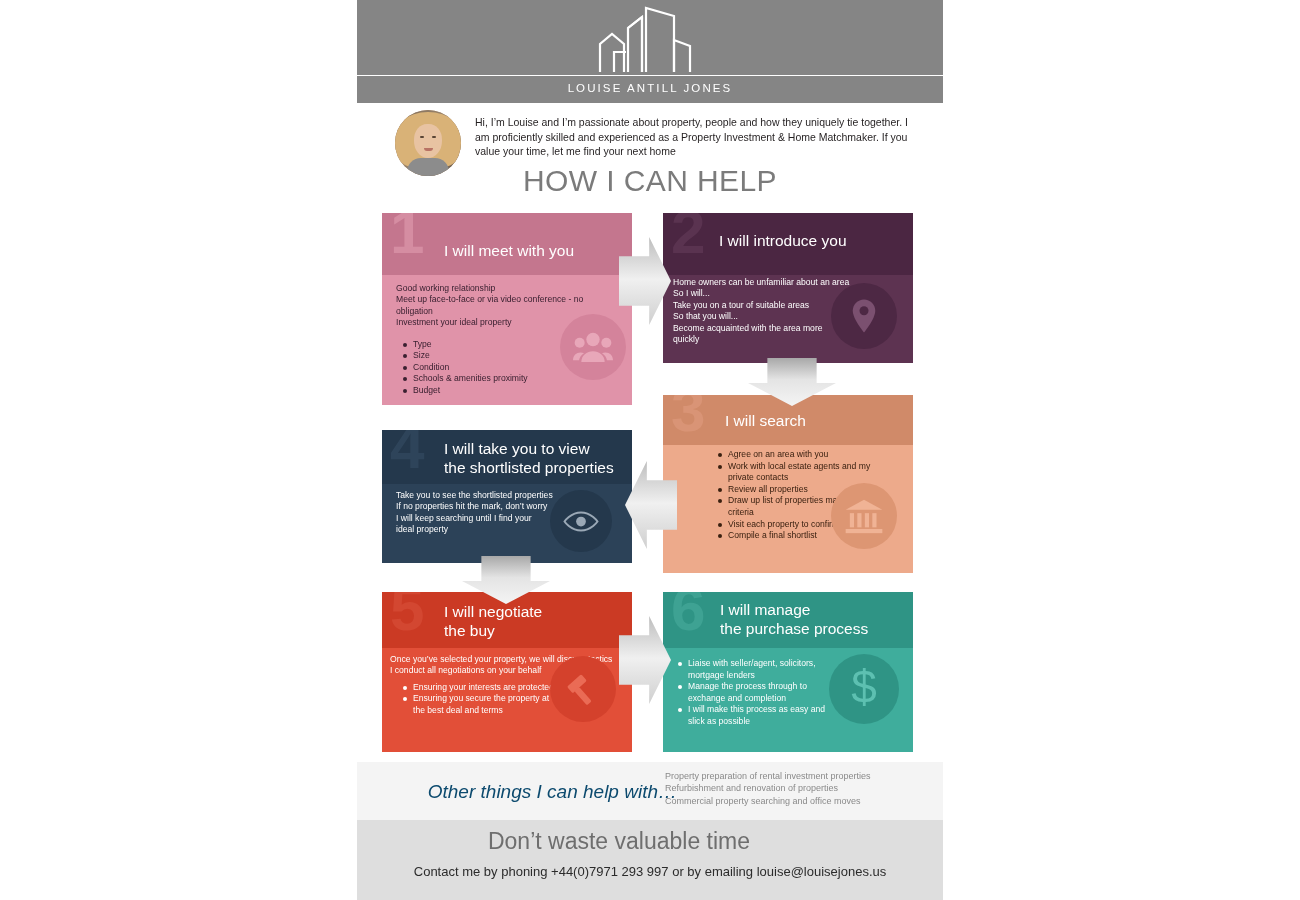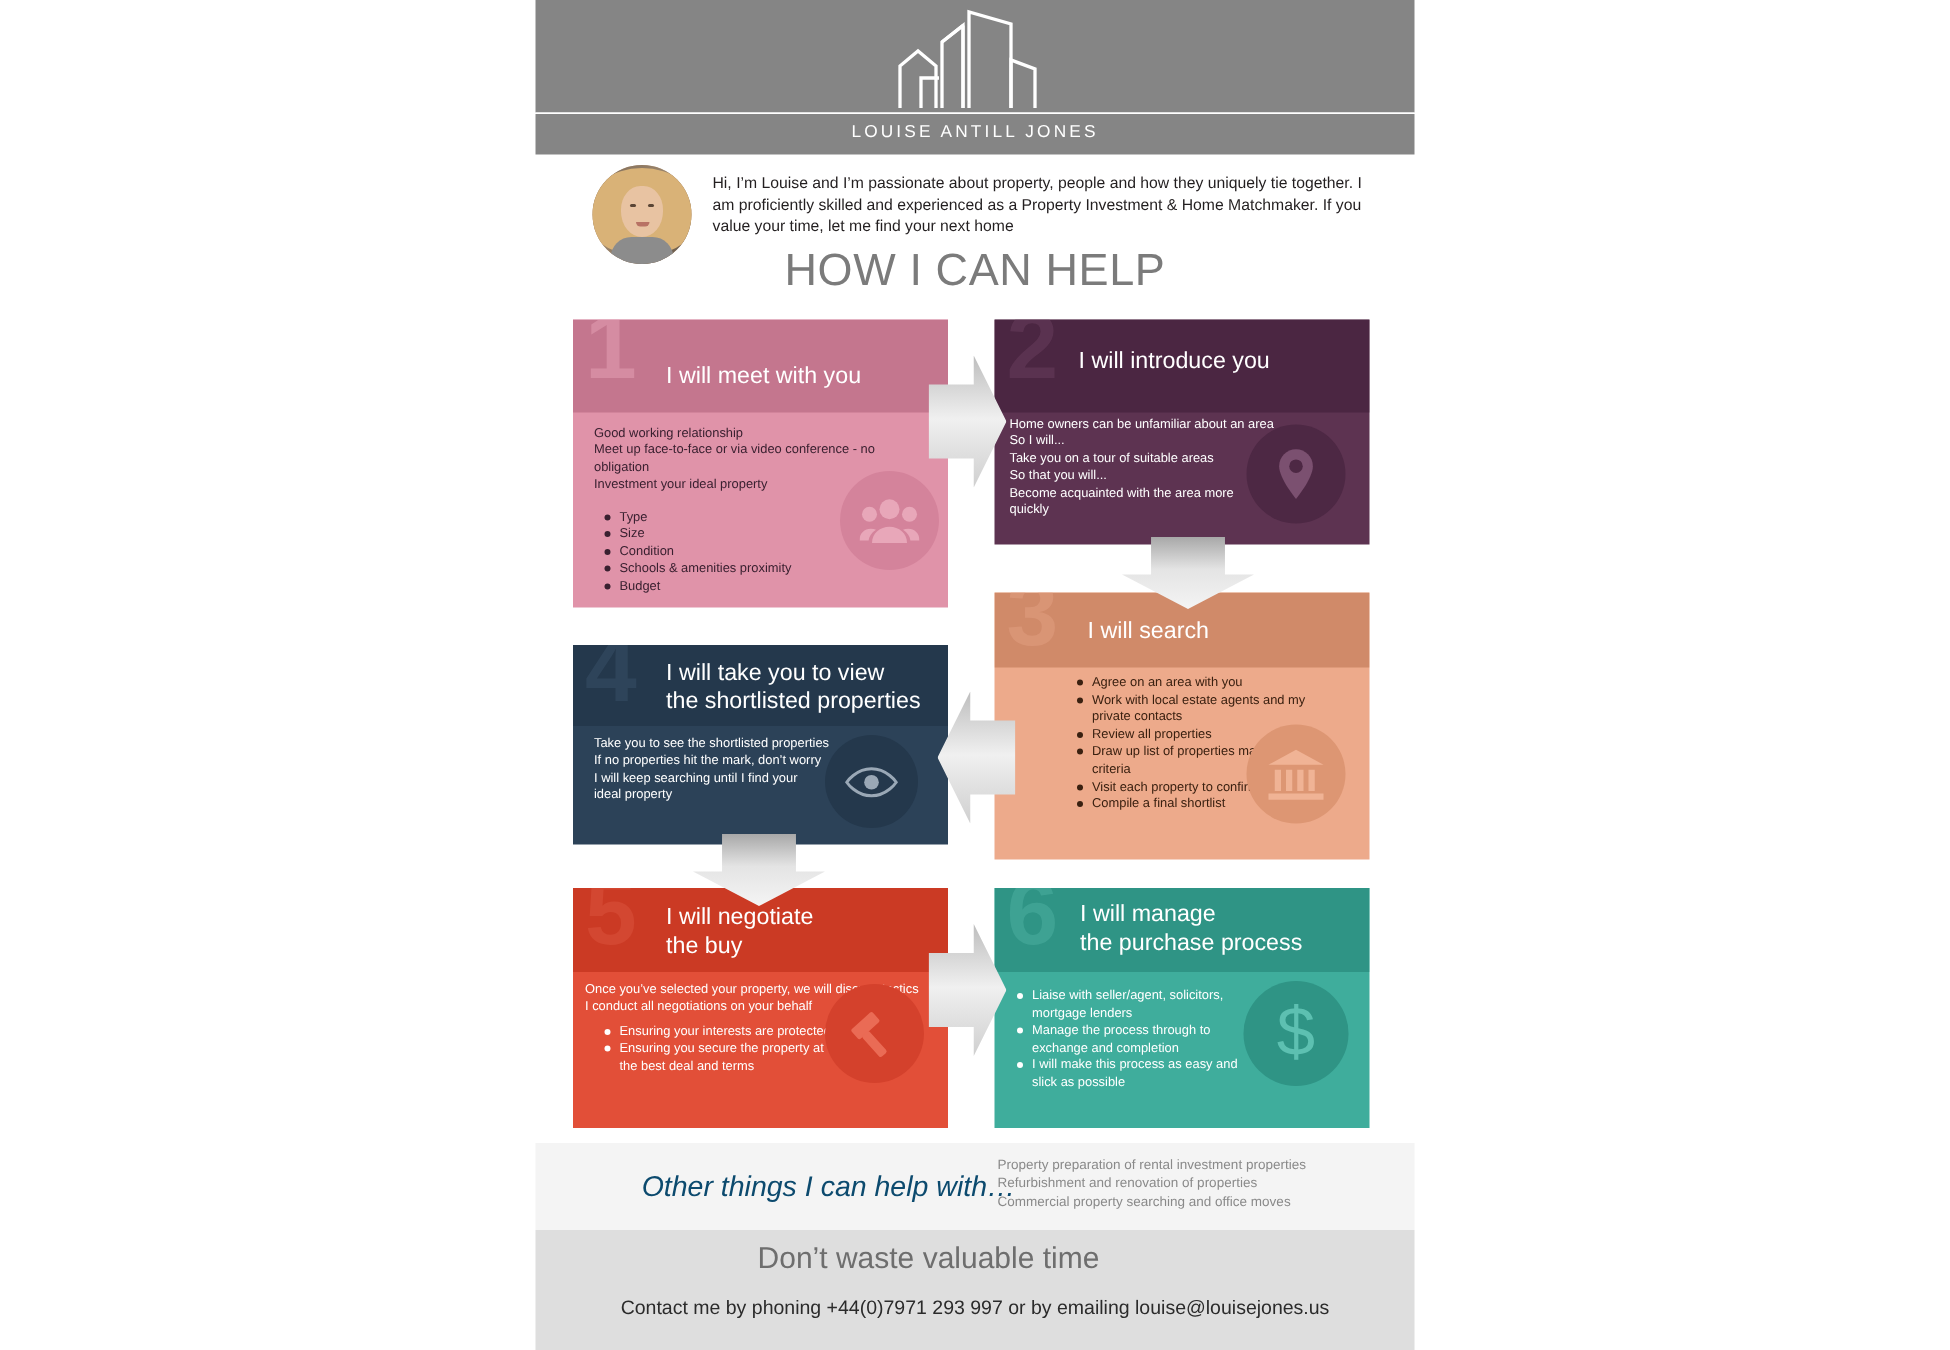--- a/index.html
+++ b/index.html
@@ -131,21 +131,21 @@
   
   .other-band{position:absolute;left:0;top:762px;width:586px;height:58px;background:#f4f4f4;}
   .other-title{
     position:absolute;left:30px;top:781px;width:290px;text-align:right;
     font-style:italic;font-size:19px;color:#0c4a6e;
   }
   .other-list{position:absolute;left:308px;top:770px;width:265px;font-size:9px;line-height:12.3px;color:#8a8a8a;}
 
   
   .footer{position:absolute;left:0;top:820px;width:586px;height:80px;background:#dedede;}
-  .foot-head{position:absolute;left:0;top:828px;width:524px;text-align:center;font-size:20px;color:#6e6e6e;}
+  .foot-head{position:absolute;left:0;top:828px;width:524px;text-align:center;font-size:23px;color:#6e6e6e;}
   .foot-sub{position:absolute;left:0;top:864px;width:586px;text-align:center;font-size:13px;color:#2b2b2b;}
 </style>
 </head>
 <body>
 
 <div class="page">
 
   <div class="brand-band"></div>
   <div class="logo">
     <svg viewBox="0 0 160 66" width="160" height="66">

